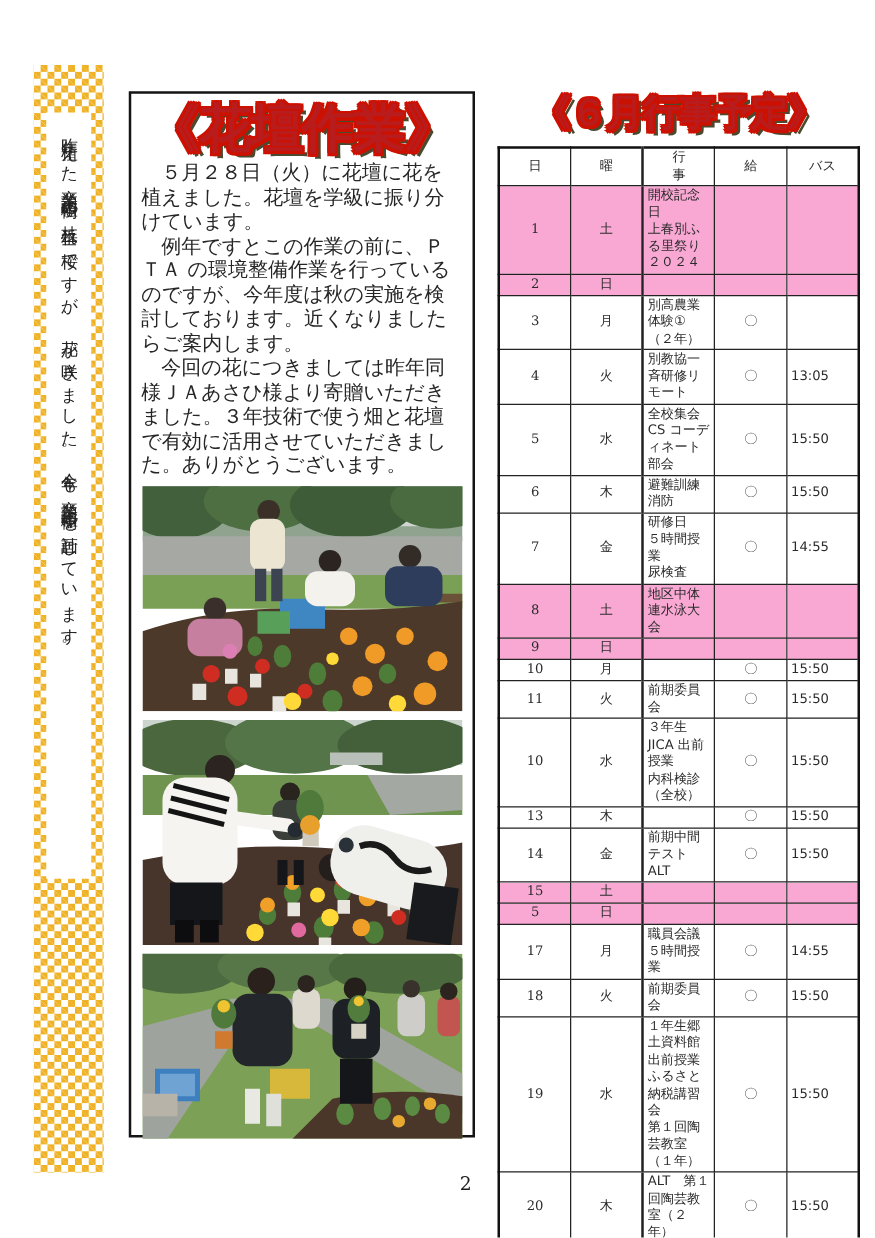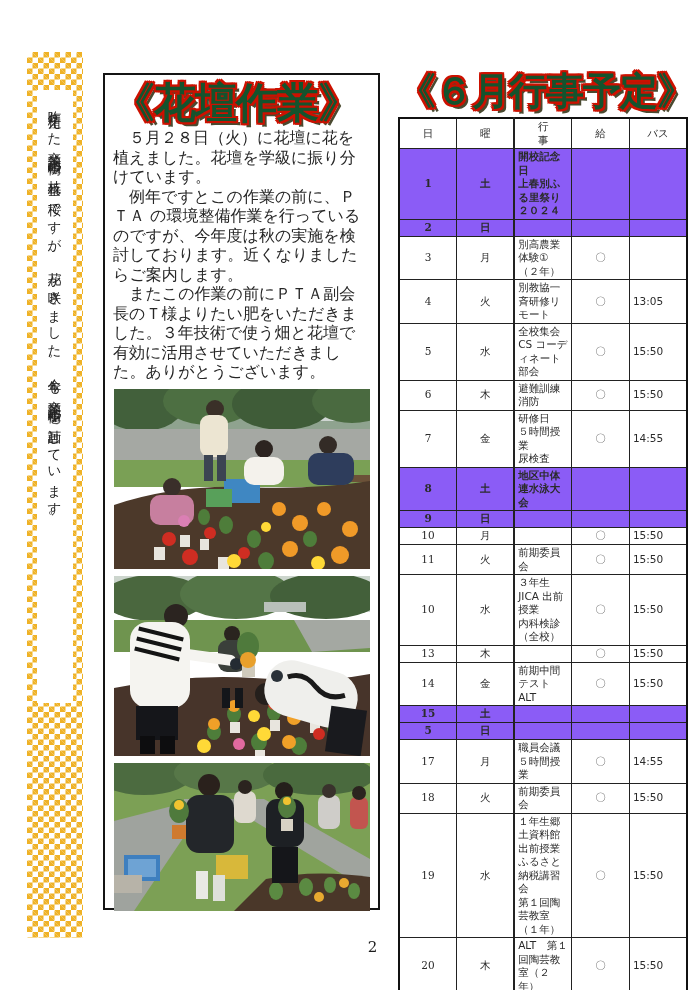--- a/index.html
+++ b/index.html
@@ -22,76 +22,76 @@
     background:#fff; display:flex; justify-content:center;
   }
   .vtext {
     writing-mode:vertical-rl; text-orientation:upright;
     font-family:"DejaVu Serif", serif; font-size:13.5px; letter-spacing:2px;
     color:#222; padding-top:10px; line-height:18px;
   }
 
   
   .outline-title {
-    font-weight:bold; color:#14532d; text-align:left; white-space:nowrap;
+    font-weight:bold; color:#b91c1c; text-align:center; white-space:nowrap;
     text-shadow:
       -2px -2px 0 #cc1100, 2px -2px 0 #cc1100, -2px 2px 0 #cc1100, 2px 2px 0 #cc1100,
       -2px 0 0 #cc1100, 2px 0 0 #cc1100, 0 -2px 0 #cc1100, 0 2px 0 #cc1100,
       4px 4px 0 #4a4a30;
   }
 
   
   .article-box {
     position:absolute; left:103px; top:73px; width:277px; height:837px;
     border:2px solid #141414; background:#fff; padding:3px 8px 0 8px;
   }
   .article-title { font-size:42px; line-height:50px; letter-spacing:-1px; }
   .article-body p { font-size:16px; line-height:19.5px; color:#262626; }
   .photo { display:block; margin:7px auto 0 auto; }
 
   
   .right-col { position:absolute; left:398px; top:70px; width:290px; }
-  .schedule-title { font-size:38px; line-height:42px; margin-bottom:5px; letter-spacing:-1px; }
+  .schedule-title { font-size:30px; line-height:42px; margin-bottom:5px; letter-spacing:-1px; }
 
   table.schedule { border-collapse:collapse; width:290px; table-layout:fixed; }
   table.schedule th, table.schedule td {
     border:1px solid #222; padding:1px 3px; font-size:10.5px; line-height:13.5px;
     vertical-align:middle; overflow:hidden;
   }
   table.schedule { border:2px solid #111; }
   thead th { border-bottom:2px solid #111; font-weight:normal; text-align:center; height:20px; font-size:12px; }
   .c-date { width:40px; text-align:center; font-family:"DejaVu Serif", serif; font-size:11.5px; }
   .c-dow  { width:40px; text-align:center; border-right-width:2px !important; font-size:11.5px; }
   th.h-dow { border-right-width:2px !important; }
   .c-event{ width:118px; white-space:pre-line; text-align:left; }
   .c-meal { width:34px; text-align:center; white-space:nowrap; font-size:11.5px; }
   .c-bus  { width:56px; text-align:left; font-size:12px; white-space:nowrap; }
   tbody td { height:17px; }
-  tr.hl td { background:#8b5cf6;font-weight:bold; }
+  tr.hl td { background:#f9a8d4; }
 
   .page-number {
     position:absolute; left:0; top:938px; width:745px; text-align:center;
     font-family:"DejaVu Serif", serif; font-size:15px; color:#1c1c1c;
   }
 </style>
 </head>
 <body>
 
 <div class="diamond-band">
   <div class="band-window">
     <div class="vtext">昨年植えた卒業記念植樹の枝垂れ桜ですが、花が咲きました。今年も卒業記念植樹を計画しています。</div>
   </div>
 </div>
 
 <div class="article-box">
   <h1 class="outline-title article-title">《花壇作業》</h1>
   <div class="article-body">
     <p>　５月２８日（火）に花壇に花を植えました。花壇を学級に振り分けています。</p>
     <p>　例年ですとこの作業の前に、ＰＴＡ の環境整備作業を行っているのですが、今年度は秋の実施を検討しております。近くなりましたらご案内します。</p>
-    <p>　またこの作業の前にＰＴＡ副会長のＴ様よりたい肥をいただきました。３年技術で使う畑と花壇で有効に活用させていただきました。ありがとうございます。</p>
+    <p>　今回の花につきましては昨年同様ＪＡあさひ様より寄贈いただきました。３年技術で使う畑と花壇で有効に活用させていただきました。ありがとうございます。</p>
   </div>
 
   <svg class="photo" width="256" height="180" viewBox="0 0 256 180">
     <rect width="256" height="44" fill="#8fa38f"></rect>
     <rect x="205" y="22" width="34" height="10" fill="#cfd6d2"></rect>
     <ellipse cx="28" cy="16" rx="42" ry="26" fill="#42603b"></ellipse>
     <ellipse cx="95" cy="12" rx="46" ry="24" fill="#4d6f42"></ellipse>
     <ellipse cx="168" cy="15" rx="50" ry="26" fill="#3f5c38"></ellipse>
     <ellipse cx="238" cy="12" rx="40" ry="22" fill="#4a6a40"></ellipse>
     <rect y="40" width="256" height="31" fill="#a5a8a3"></rect>

